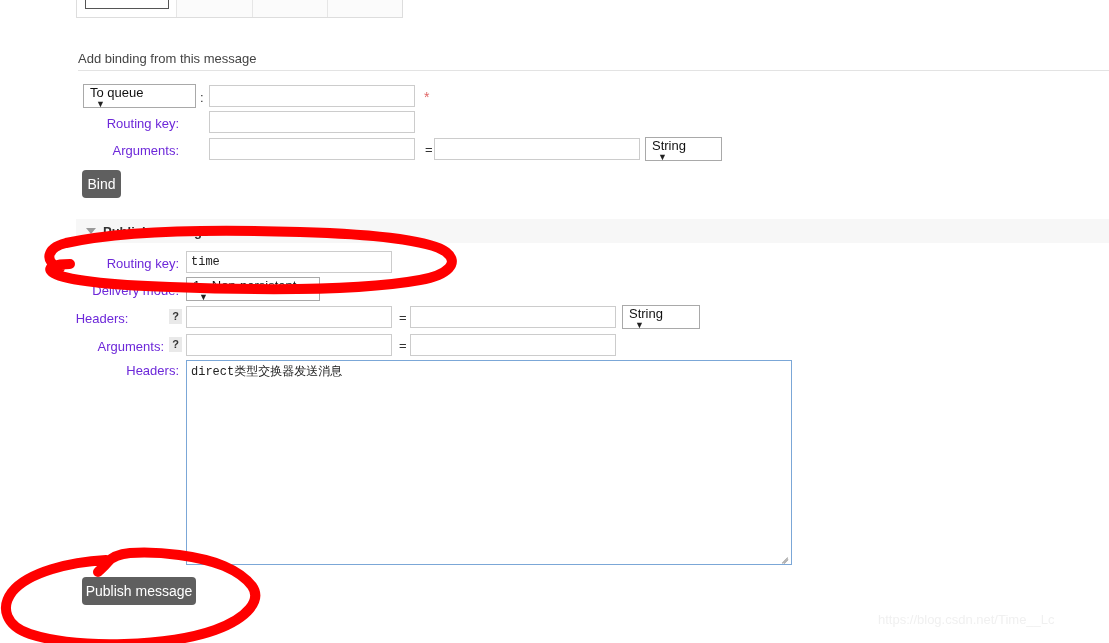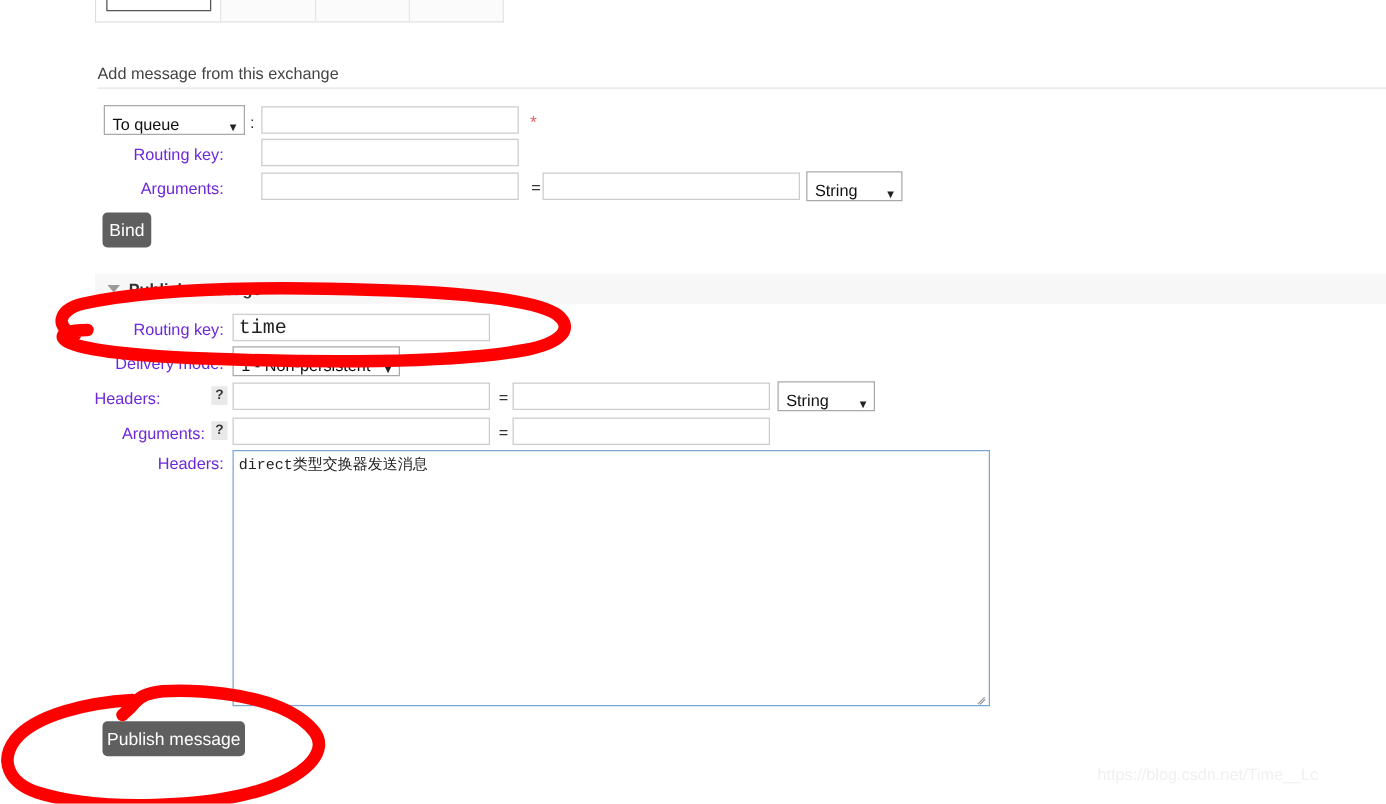--- a/index.html
+++ b/index.html
@@ -69,41 +69,42 @@
     color: #6d28d9;
     white-space: nowrap;
     line-height: 16px;
   }
   .txtinput {
     position: absolute;
     border: 1px solid #cccccc;
     background: #ffffff;
     box-sizing: border-box;
     font-family: "Liberation Mono", monospace;
-    font-size: 16px;
+    font-size: 12px;
     color: #222222;
     padding: 0 4px;
     line-height: 20px;
     height: 22px;
     outline: none;
   }
   .selectbox {
     position: absolute;
     border: 1px solid #a9a9a9;
     background: #ffffff;
     box-sizing: border-box;
     height: 24px;
     font-size: 13px;
     color: #111111;
     display: flex;
-    align-items: flex-end;
+    align-items: flex-start;
     padding-left: 6px;
     padding-right: 4px;
     justify-content: space-between;
     white-space: nowrap;
+    flex-direction: column;
   }
   .selectbox .caret {
     font-size: 9px;
     color: #222222;
     margin-left: 6px;
     line-height: 1;
   }
   .eqsign {
     position: absolute;
     font-size: 13px;
@@ -228,21 +229,21 @@
 
 <div id="top-table-fragment">
   <div class="tcell" style="width:100px;">
     <div class="cellinput"></div>
   </div>
   <div class="tcell" style="width:76px;"></div>
   <div class="tcell" style="width:76px;"></div>
   <div class="tcell" style="width:75px;"></div>
 </div>
 
-<div class="section-heading" style="left:78px; top:51px;">Add message from this exchange</div>
+<div class="section-heading" style="left:78px; top:51px;">Add binding from this message</div>
 <div class="heading-rule" style="left:78px; top:70px; width:1031px;"></div>
 
 <div class="selectbox" style="left:83px; top:84px; width:113px;">
   <span>To queue</span>
   <span class="caret">▼</span>
 </div>
 <div class="eqsign" style="left:200px; top:90px;">:</div>
 <div class="txtinput" style="left:209px; top:85px; width:206px;"></div>
 <div class="req-star" style="left:424px; top:90px;">*</div>
 

